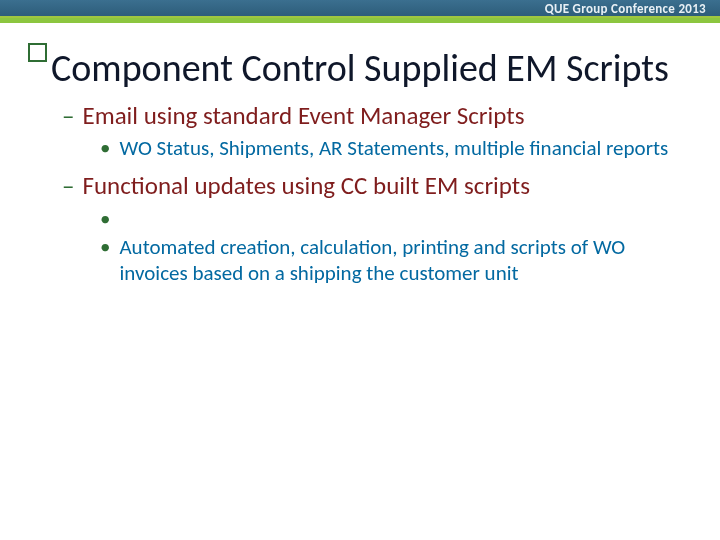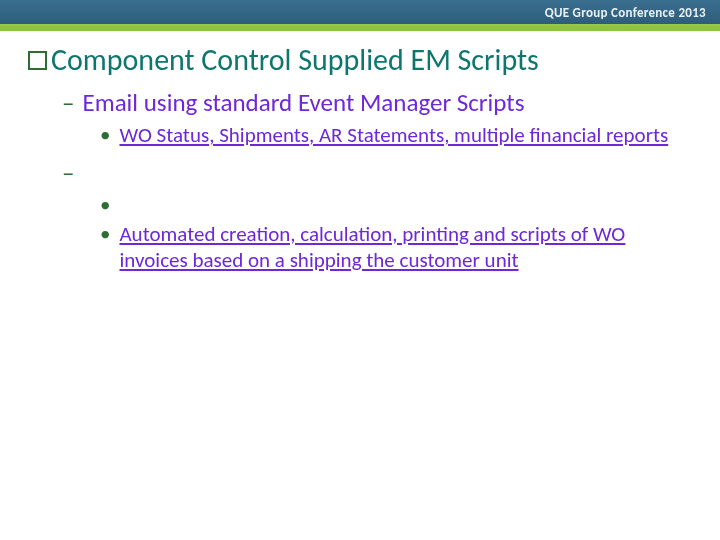--- a/index.html
+++ b/index.html
@@ -1,19 +1,19 @@
 <!DOCTYPE html>
 <html><head>
 <meta charset="utf-8">
 <style>
   * { margin: 0; padding: 0; box-sizing: border-box; }
   html, body { width: 720px; height: 540px; font-family: Calibri, "Segoe UI", Arial, sans-serif; background: #fff; }
   .slide { width: 720px; height: 540px; position: relative; }
   .header-bar {
-    height: 26px;
+    height: 18px;
     background: linear-gradient(to bottom, #3b6f8f 0%, #2d5d7a 100%);
     display: flex; align-items: center; justify-content: flex-end;
     padding-right: 14px;
     border-bottom: 2px solid #9fc640;
   }
   .header-text {
     color: #e8f0f5;
     font-size: 13px;
     font-weight: 600;
     letter-spacing: .3px;
@@ -24,54 +24,54 @@
   }
   .content { padding: 12px 28px 0 28px; }
   .title-row { display: flex; align-items: flex-start; }
   .title-bullet {
     width: 19px; height: 19px;
     border: 2px solid #2f6d34;
     margin-top: 8px; margin-right: 4px;
     flex: 0 0 auto;
   }
   .title-text {
-    color: #0f766e;
-    font-size: 30px;
+    color: #0f172a;
+    font-size: 38px;
     font-weight: 400;
     line-height: 1.15;
+    margin-top: 12px;
   }
   .level1 { margin: 10px 0 0 34px; }
   .level1-row { display: flex; align-items: flex-start; margin-bottom: 2px; }
   .dash {
     color: #2f6d34;
     font-size: 25px;
     line-height: 1.2;
     margin-right: 8px;
     flex: 0 0 auto;
   }
   .level1-text {
-    color: #6d28d9;
+    color: #7f1d1d;
     font-size: 25px;
     line-height: 1.22;
     text-align: right;
   }
   .level2 { margin: 4px 0 10px 38px; }
   .level2-row { display: flex; align-items: flex-start; margin-bottom: 2px; }
   .dot {
     color: #2f6d34;
     font-size: 21px;
     line-height: 1.25;
     margin-right: 9px;
     flex: 0 0 auto;
   }
   .level2-text {
-    color: #6d28d9;
+    color: #0369a1;
     font-size: 21px;
     line-height: 1.25;
-    text-decoration: underline;
   }
 </style>
 </head>
 <body>
 
 <div class="slide">
   <div class="header-bar">
     <span class="header-text">QUE Group Conference 2013</span>
   </div>
   <div class="green-rule"></div>
@@ -91,20 +91,21 @@
         <div class="level2-row">
           <span class="dot">•</span>
           <span class="level2-text">WO Status, Shipments, AR Statements, multiple financial reports</span>
         </div>
       </div>
     </div>
 
     <div class="level1">
       <div class="level1-row">
         <span class="dash">–</span>
+        <span class="level1-text">Functional updates using CC built EM scripts</span>
       </div>
       <div class="level2">
         <div class="level2-row">
           <span class="dot">•</span>
         </div>
         <div class="level2-row">
           <span class="dot">•</span>
           <span class="level2-text">Automated creation, calculation, printing and scripts of WO invoices based on a shipping the customer unit</span>
         </div>
       </div>

